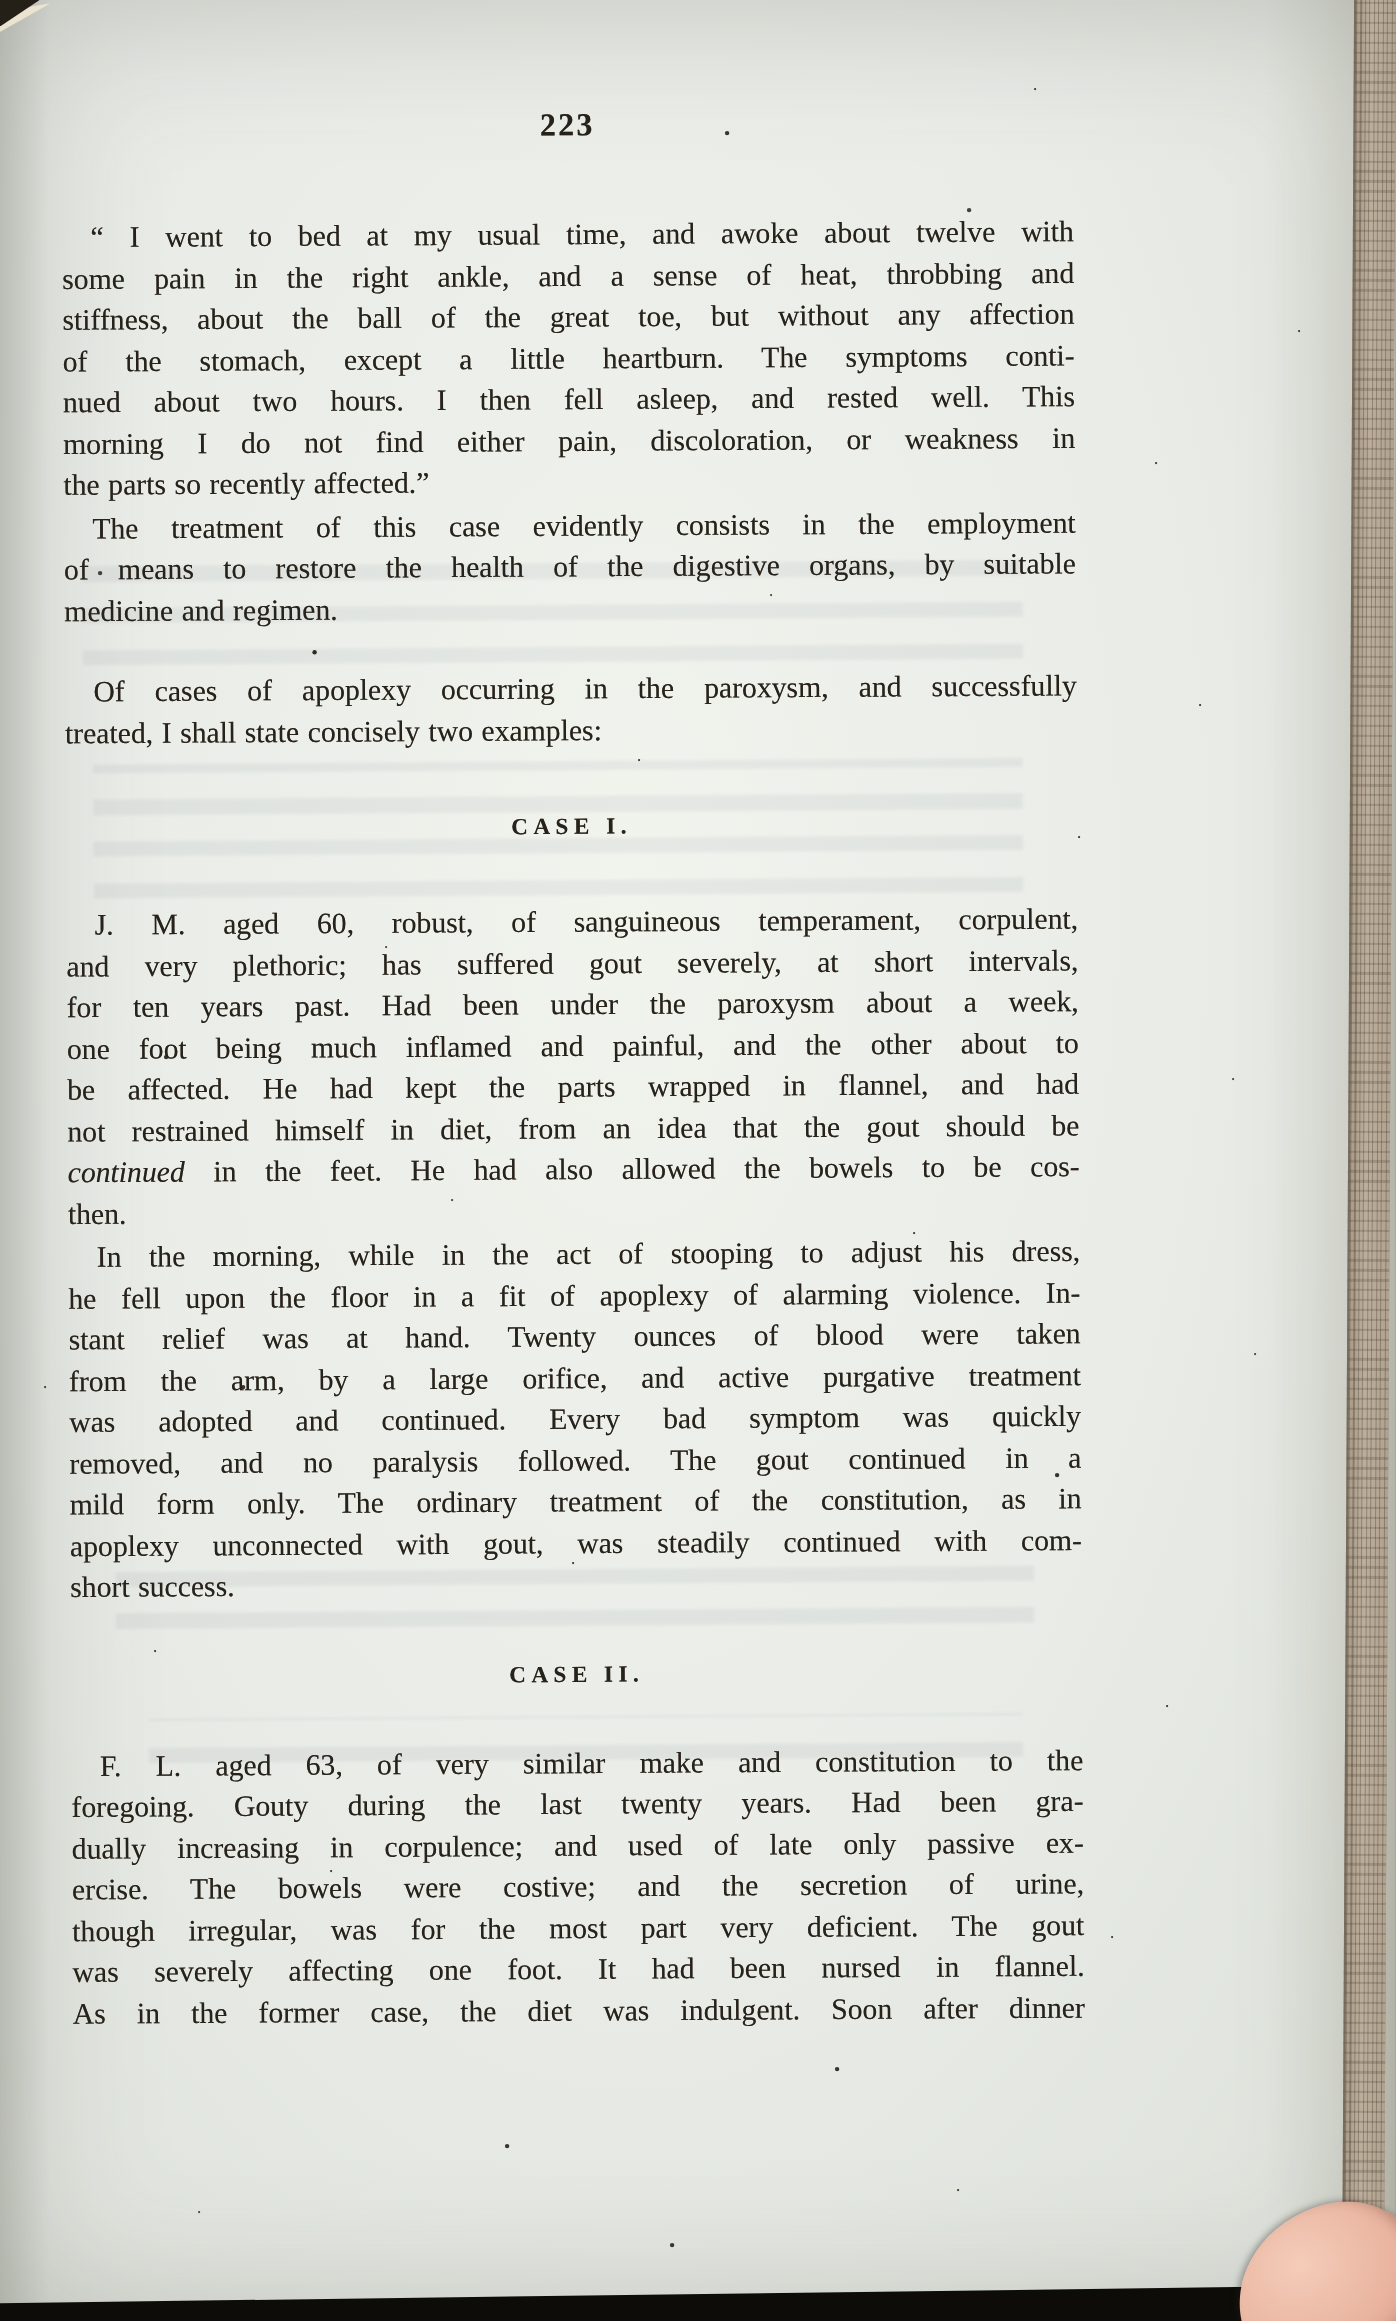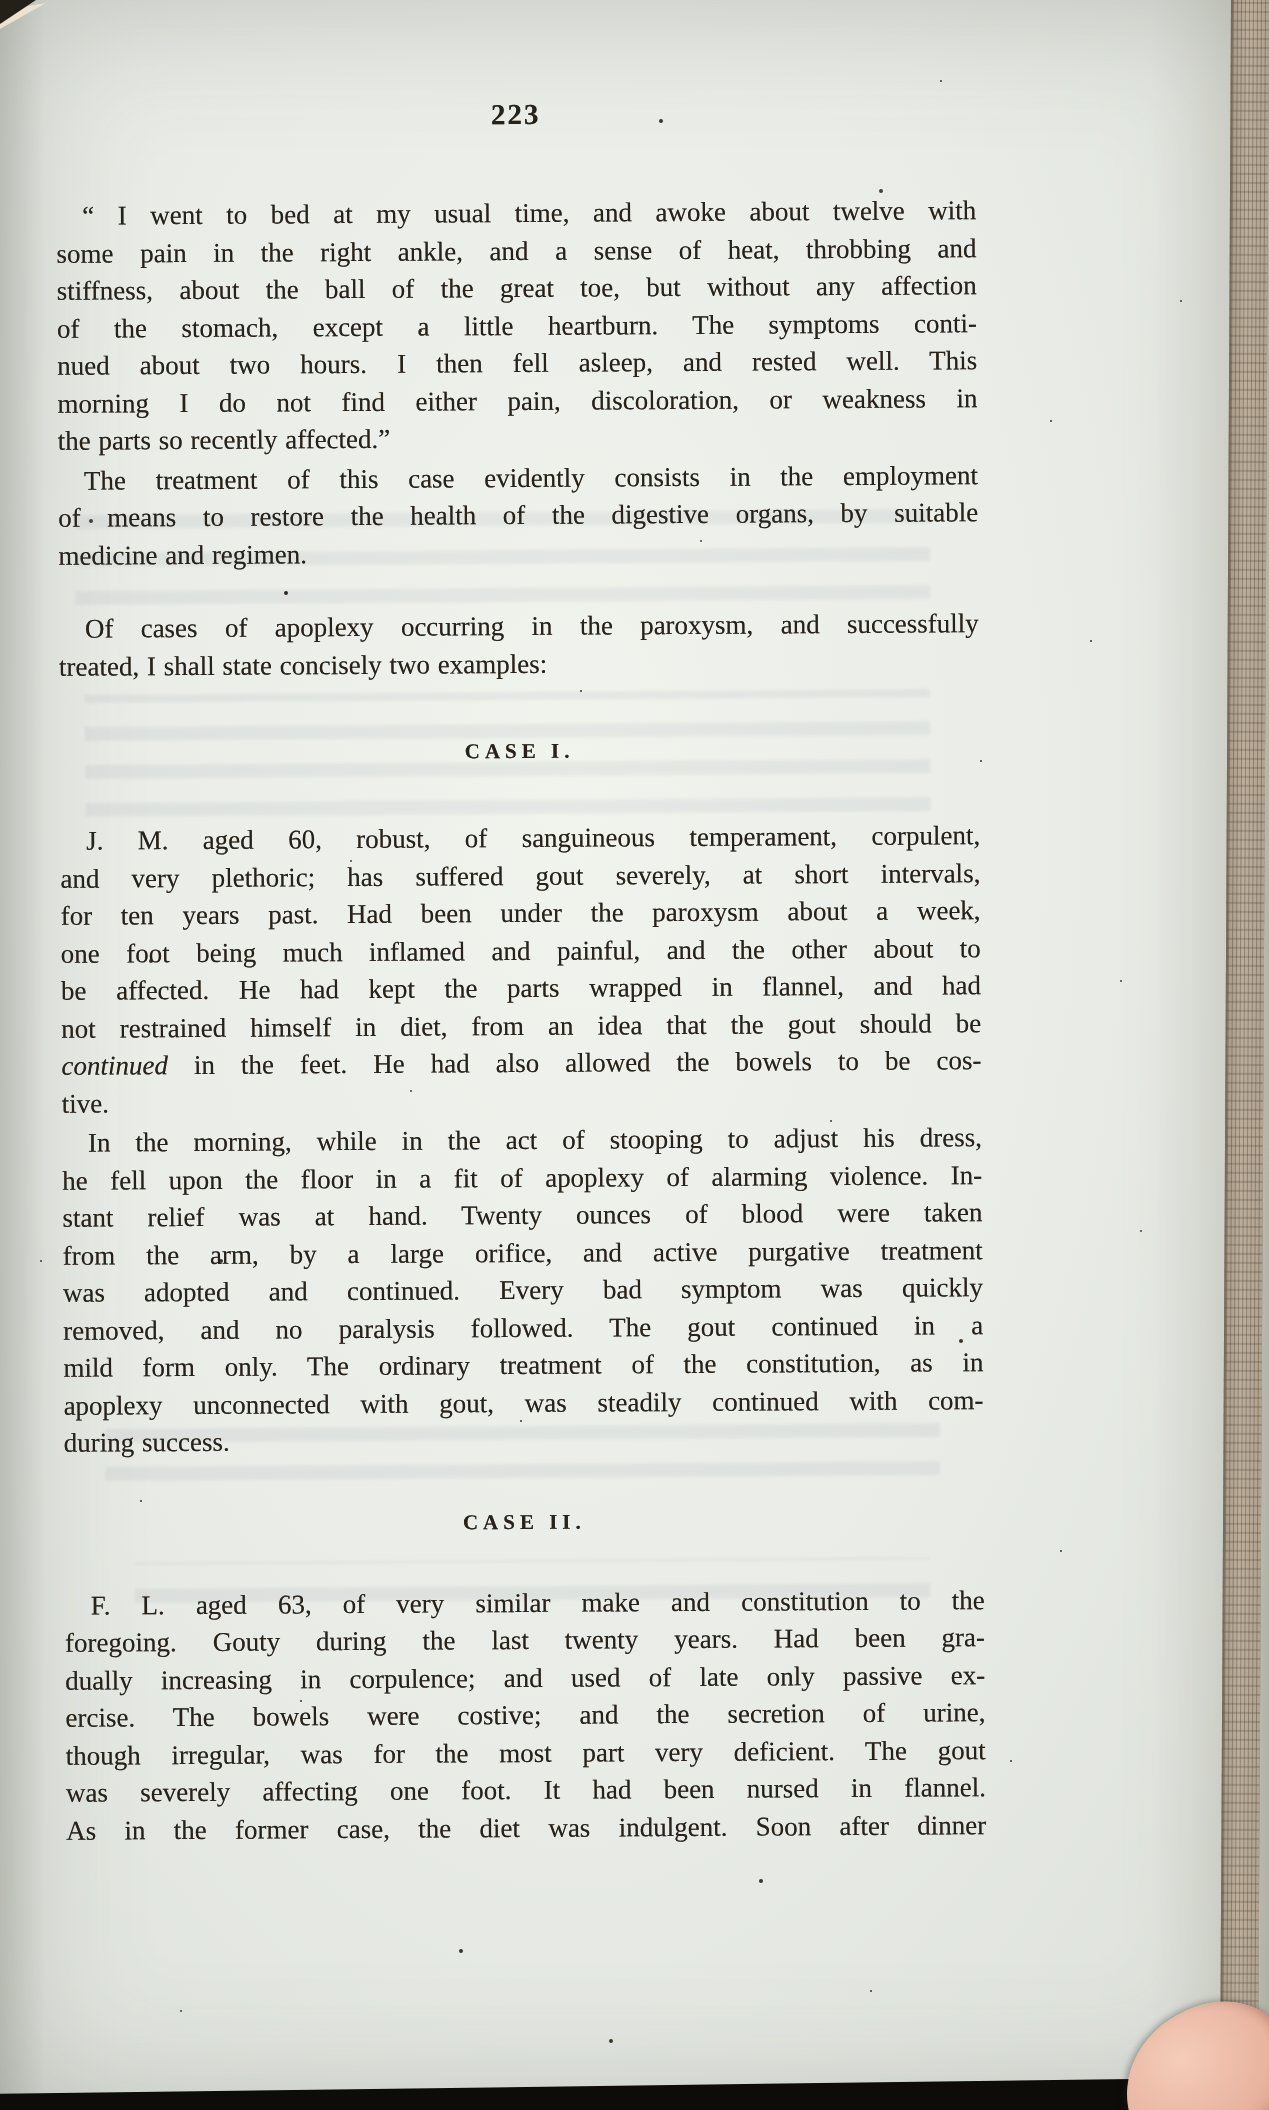--- a/index.html
+++ b/index.html
@@ -158,32 +158,32 @@
       </div>
       <div class="case-heading">CASE I.</div>
       <div class="para">
         <div class="line"><span>J. M. aged 60, robust, of sanguineous temperament, corpulent,</span></div>
         <div class="line"><span>and very plethoric; has suffered gout severely, at short intervals,</span></div>
         <div class="line"><span>for ten years past. Had been under the paroxysm about a week,</span></div>
         <div class="line"><span>one foot being much inflamed and painful, and the other about to</span></div>
         <div class="line"><span>be affected. He had kept the parts wrapped in flannel, and had</span></div>
         <div class="line"><span>not restrained himself in diet, from an idea that the gout should be</span></div>
         <div class="line"><i>continued</i><span> in the feet. He had also allowed the bowels to be cos-</span></div>
-        <div class="line last"><span>tive.</span></div>
+        <div class="line last"><span>then.</span></div>
       </div>
       <div class="para">
         <div class="line"><span>In the morning, while in the act of stooping to adjust his dress,</span></div>
         <div class="line"><span>he fell upon the floor in a fit of apoplexy of alarming violence. In-</span></div>
         <div class="line"><span>stant relief was at hand. Twenty ounces of blood were taken</span></div>
         <div class="line"><span>from the arm, by a large orifice, and active purgative treatment</span></div>
         <div class="line"><span>was adopted and continued. Every bad symptom was quickly</span></div>
         <div class="line"><span>removed, and no paralysis followed. The gout continued in a</span></div>
         <div class="line"><span>mild form only. The ordinary treatment of the constitution, as in</span></div>
         <div class="line"><span>apoplexy unconnected with gout, was steadily continued with com-</span></div>
-        <div class="line last"><span>during success.</span></div>
+        <div class="line last"><span>short success.</span></div>
       </div>
       <div class="case-heading">CASE II.</div>
       <div class="para">
         <div class="line"><span>F. L. aged 63, of very similar make and constitution to the</span></div>
         <div class="line"><span>foregoing. Gouty during the last twenty years. Had been gra-</span></div>
         <div class="line"><span>dually increasing in corpulence; and used of late only passive ex-</span></div>
         <div class="line"><span>ercise. The bowels were costive; and the secretion of urine,</span></div>
         <div class="line"><span>though irregular, was for the most part very deficient. The gout</span></div>
         <div class="line"><span>was severely affecting one foot. It had been nursed in flannel.</span></div>
         <div class="line"><span>As in the former case, the diet was indulgent. Soon after dinner</span></div>

